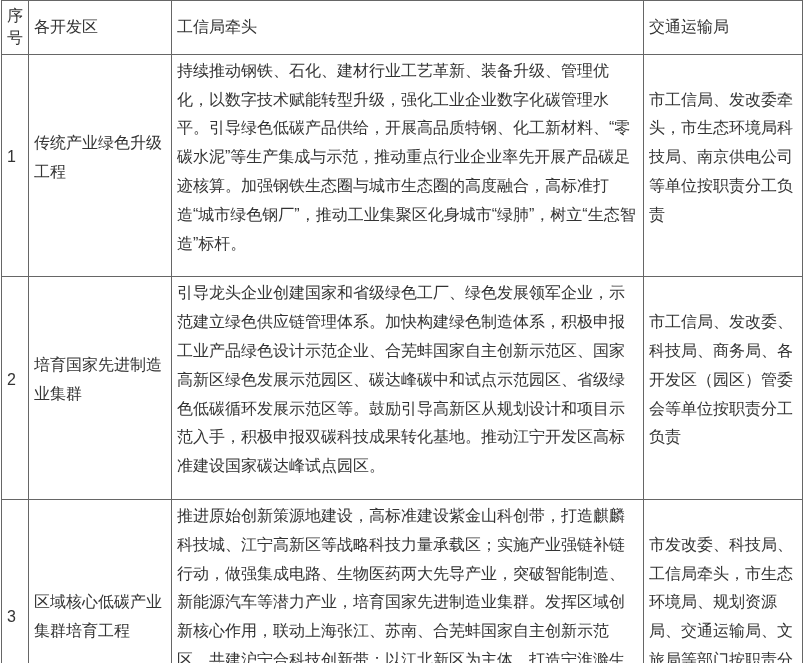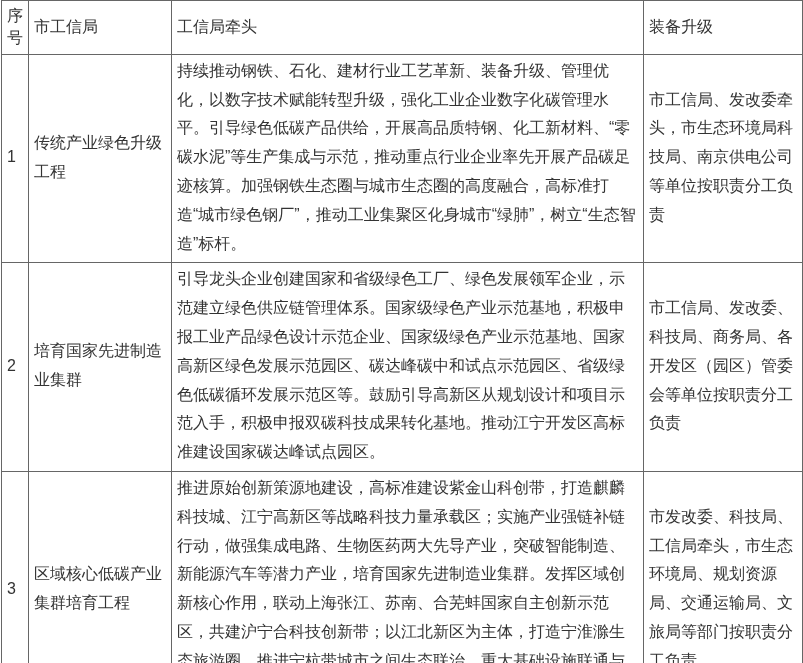--- a/index.html
+++ b/index.html
@@ -22,21 +22,21 @@
     background: #ffffff;
   }
   table.doc-table th,
   table.doc-table td {
     border: 1px solid #666666;
     color: #333333;
     font-size: 16px;
     font-weight: normal;
     text-align: left;
     vertical-align: middle;
-    padding: 2px 4px 4px 5px;
+    padding: 2px 4px 18px 5px;
     line-height: 1.8;
     word-break: break-all;
     overflow-wrap: break-word;
     box-sizing: border-box;
   }
   table.doc-table thead th {
     height: 33px;
     line-height: 1.4;
     padding: 4px 4px 4px 5px;
   }
@@ -65,36 +65,36 @@
   <table class="doc-table">
     <colgroup>
       <col class="col-no">
       <col class="col-category">
       <col class="col-task">
       <col class="col-dept">
     </colgroup>
     <thead>
       <tr>
         <th>序号</th>
-        <th>市工信局</th>
+        <th>各开发区</th>
         <th>工信局牵头</th>
-        <th>装备升级</th>
+        <th>交通运输局</th>
       </tr>
     </thead>
     <tbody>
       <tr>
         <td class="cell-no">1</td>
         <td class="cell-category">传统产业绿色升级工程</td>
         <td class="cell-task">持续推动钢铁、石化、建材行业工艺革新、装备升级、管理优化，以数字技术赋能转型升级，强化工业企业数字化碳管理水平。引导绿色低碳产品供给，开展高品质特钢、化工新材料、“零碳水泥”等生产集成与示范，推动重点行业企业率先开展产品碳足迹核算。加强钢铁生态圈与城市生态圈的高度融合，高标准打造“城市绿色钢厂”，推动工业集聚区化身城市“绿肺”，树立“生态智造”标杆。</td>
         <td class="cell-dept">市工信局、发改委牵头，市生态环境局科技局、南京供电公司等单位按职责分工负责</td>
       </tr>
       <tr>
         <td class="cell-no">2</td>
         <td class="cell-category">培育国家先进制造业集群</td>
-        <td class="cell-task">引导龙头企业创建国家和省级绿色工厂、绿色发展领军企业，示范建立绿色供应链管理体系。国家级绿色产业示范基地，积极申报工业产品绿色设计示范企业、国家级绿色产业示范基地、国家高新区绿色发展示范园区、碳达峰碳中和试点示范园区、省级绿色低碳循环发展示范区等。鼓励引导高新区从规划设计和项目示范入手，积极申报双碳科技成果转化基地。推动江宁开发区高标准建设国家碳达峰试点园区。</td>
+        <td class="cell-task">引导龙头企业创建国家和省级绿色工厂、绿色发展领军企业，示范建立绿色供应链管理体系。加快构建绿色制造体系，积极申报工业产品绿色设计示范企业、合芜蚌国家自主创新示范区、国家高新区绿色发展示范园区、碳达峰碳中和试点示范园区、省级绿色低碳循环发展示范区等。鼓励引导高新区从规划设计和项目示范入手，积极申报双碳科技成果转化基地。推动江宁开发区高标准建设国家碳达峰试点园区。</td>
         <td class="cell-dept">市工信局、发改委、科技局、商务局、各开发区（园区）管委会等单位按职责分工负责</td>
       </tr>
       <tr>
         <td class="cell-no">3</td>
         <td class="cell-category">区域核心低碳产业集群培育工程</td>
         <td class="cell-task">推进原始创新策源地建设，高标准建设紫金山科创带，打造麒麟科技城、江宁高新区等战略科技力量承载区；实施产业强链补链行动，做强集成电路、生物医药两大先导产业，突破智能制造、新能源汽车等潜力产业，培育国家先进制造业集群。发挥区域创新核心作用，联动上海张江、苏南、合芜蚌国家自主创新示范区，共建沪宁合科技创新带；以江北新区为主体，打造宁淮滁生态旅游圈，推进宁杭带城市之间生态联治、重大基础设施联通与文旅产业合作，打造长三角中心区“绿丝带”。</td>
         <td class="cell-dept">市发改委、科技局、工信局牵头，市生态环境局、规划资源局、交通运输局、文旅局等部门按职责分工负责</td>
       </tr>
     </tbody>
   </table>

